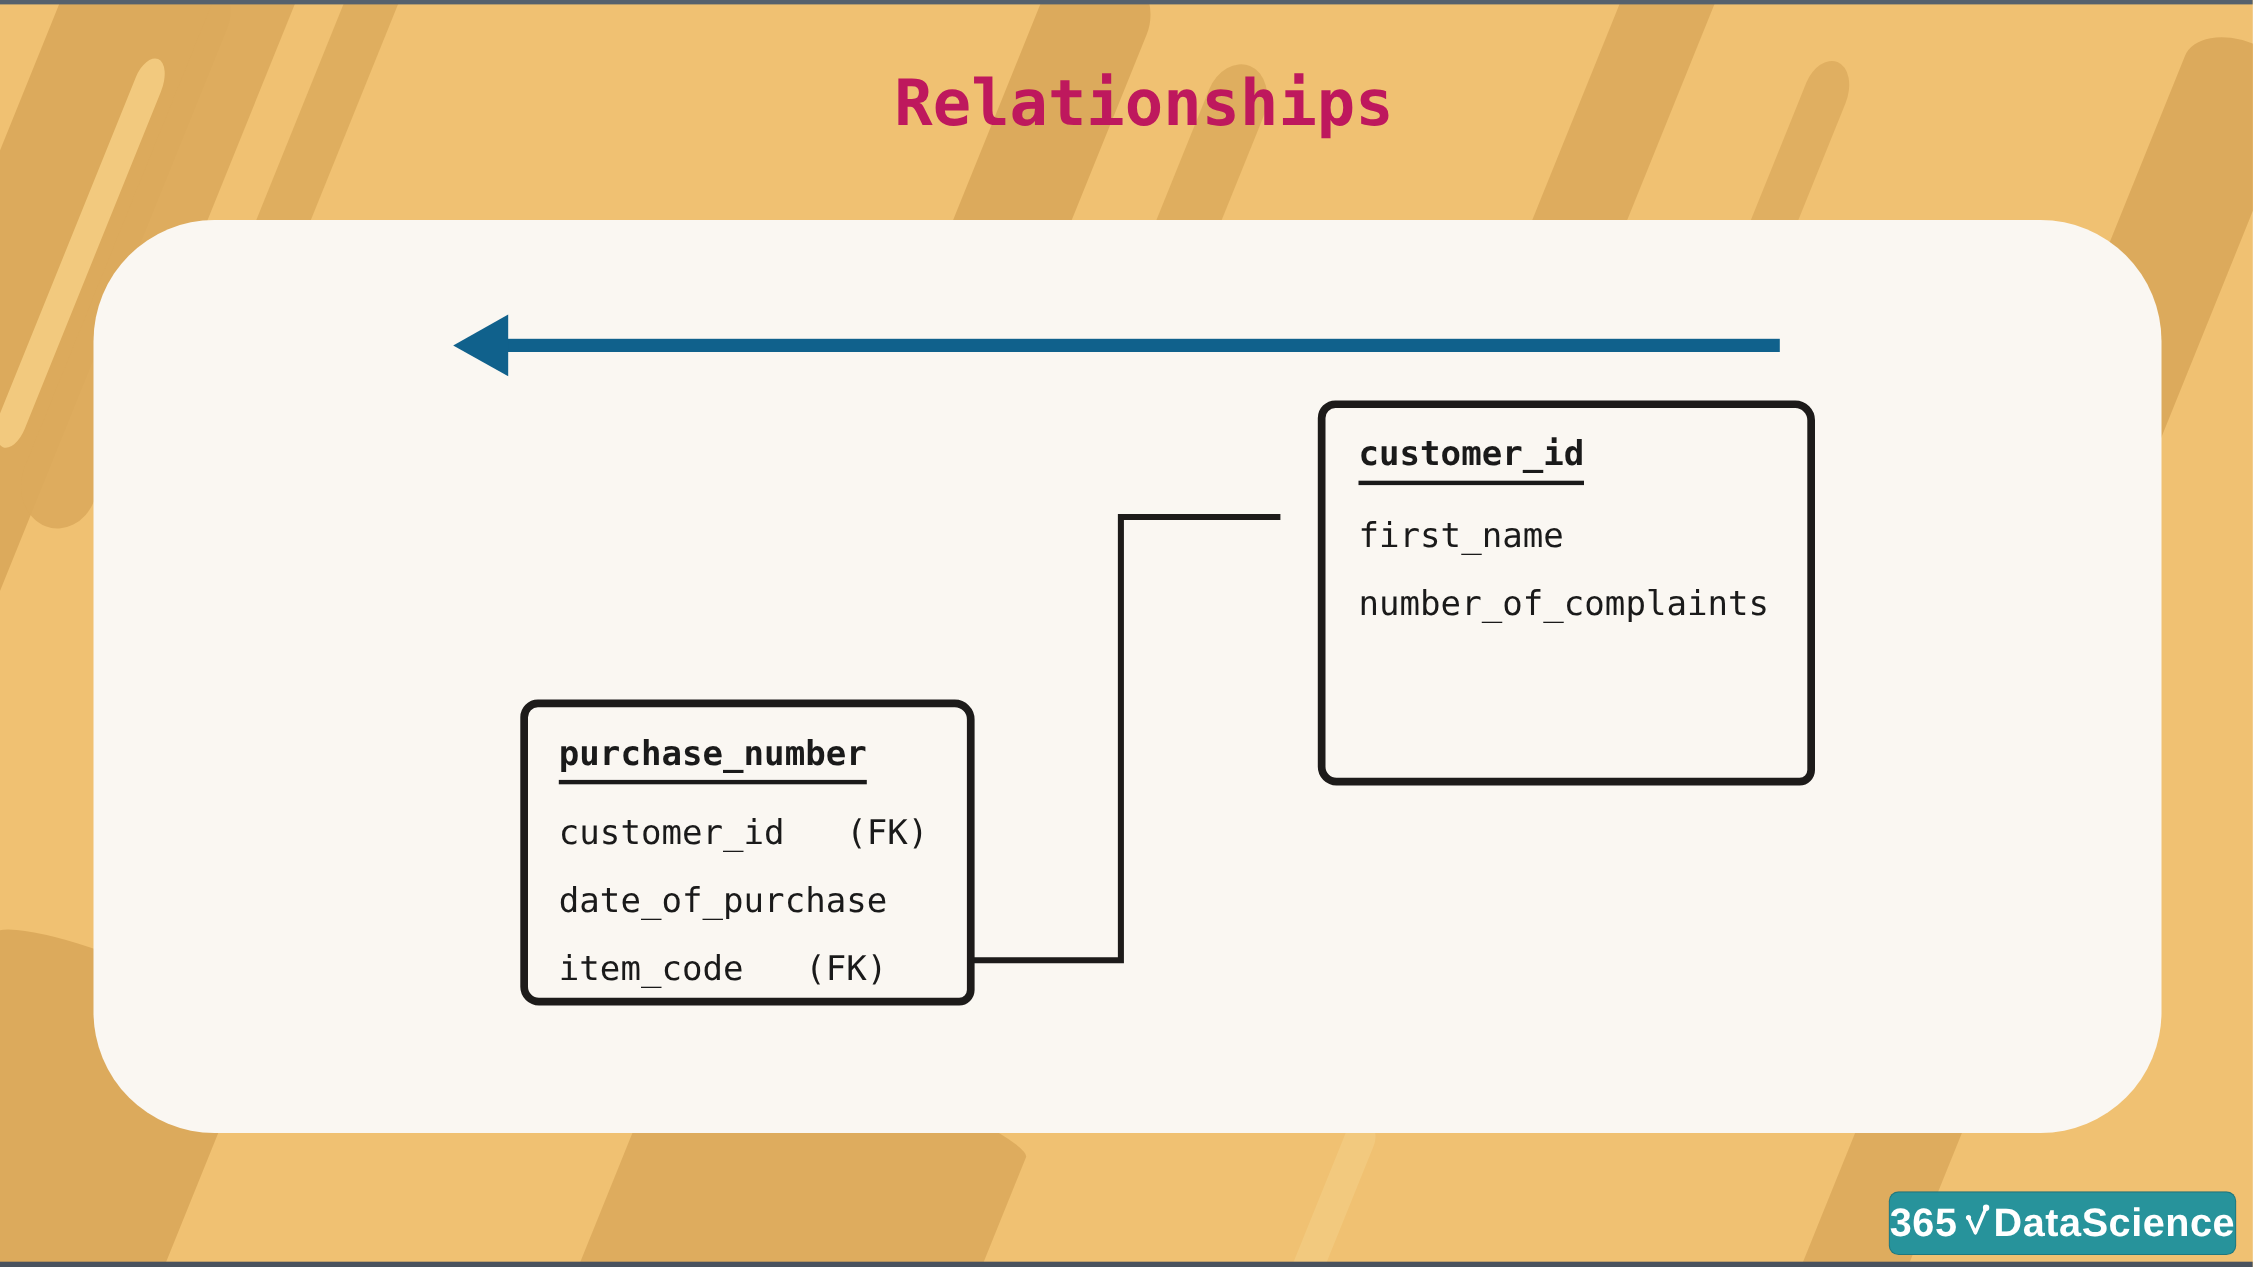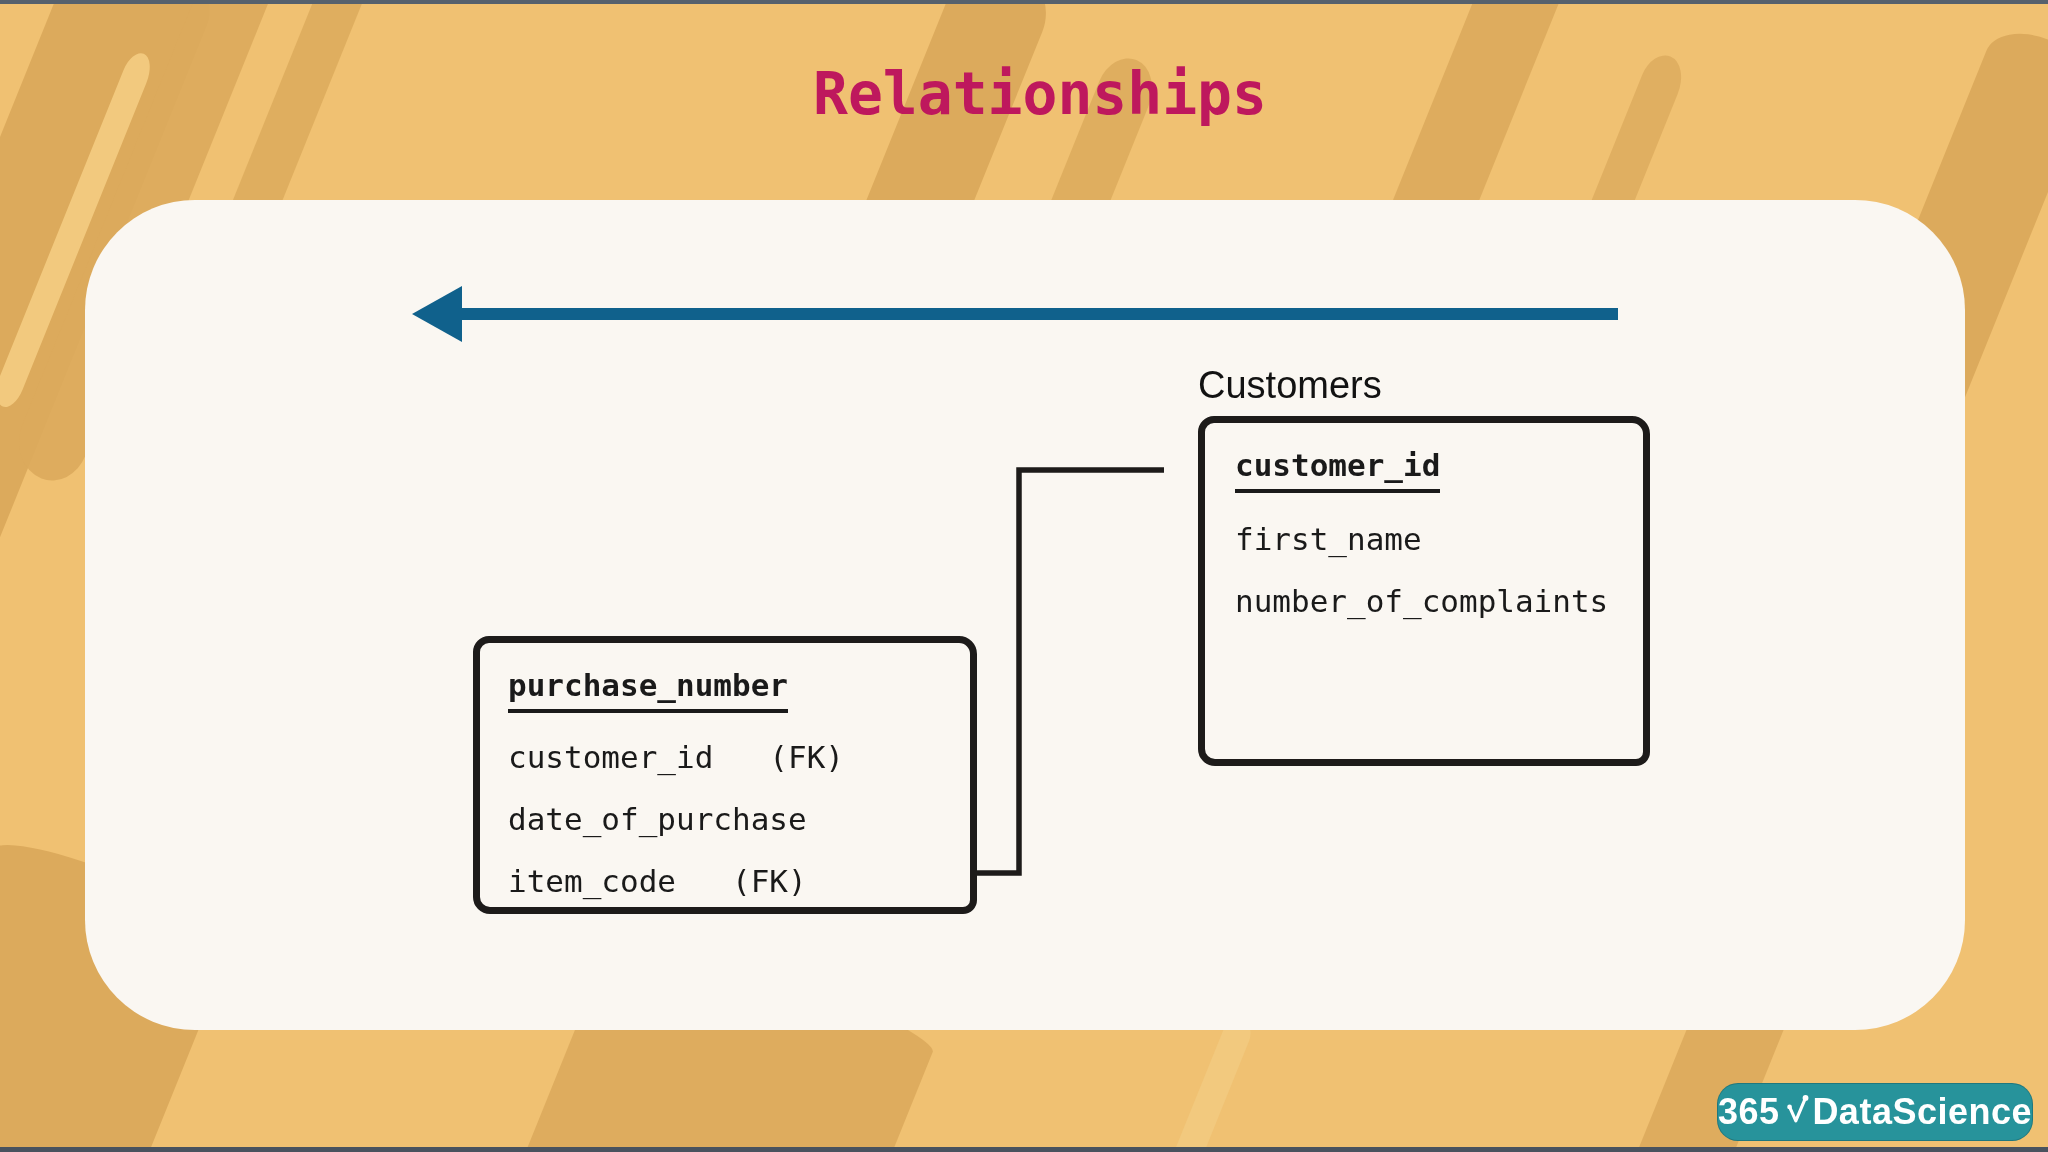--- a/index.html
+++ b/index.html
@@ -35,34 +35,34 @@
     font-family:"Liberation Sans",sans-serif;font-size:38px;color:#121212;
     margin:0 0 9px 40px;
   }
   .entity-box{
     box-sizing:border-box;background:#faf7f2;border:7px solid #1d1b1a;
     border-radius:16px 18px 14px 17px;
     font-family:"DejaVu Sans Mono","Liberation Mono",monospace;
     font-size:31px;color:#1a1a1a;padding:22px 28px;margin-left:40px;
   }
   #entity-sales{left:433px;top:636px;}
-  #entity-sales .entity-box{width:504px;height:278px;}
+  #entity-sales .entity-box{width:413px;height:278px;}
   #entity-customers{left:1158px;top:364px;}
   #entity-customers .entity-box{width:452px;height:350px;padding:22px 30px;}
   .field-row{line-height:40px;white-space:pre;}
   #entity-customers .field-row{margin-bottom:22px;}
   #entity-customers .field-row.pk{margin-bottom:26px;}
   #entity-sales .field-row{margin-bottom:22px;}
   #entity-sales .field-row.pk{margin-bottom:24px;}
   .pk-text{display:inline-block;font-weight:bold;border-bottom:4px solid #1a1a1a;padding-bottom:4px;}
   .fk{margin-left:56px;}
   
   .logo{
     position:absolute;left:1717px;top:1083px;width:316px;height:58px;z-index:4;
-    background:#27939b;border-radius:21px;border:1px solid rgba(0,0,0,0.18);
+    background:#27939b;border-radius:9px;border:1px solid rgba(0,0,0,0.18);
     display:flex;align-items:center;justify-content:center;
     color:#ffffff;box-sizing:border-box;
   }
   .logo-prefix,.logo-name{font-size:36px;font-weight:bold;letter-spacing:0.5px;}
   .logo-check{margin:0 1px 6px 4px;}
 </style>
 </head>
 <body>
 
 <div class="texture">
@@ -90,21 +90,20 @@
 
 <svg class="lines" viewBox="0 0 2048 1152">
   <g>
     <rect x="450" y="308" width="1168" height="12" fill="#10618c"></rect>
     <polygon points="412,314 462,286 462,342" fill="#10618c"></polygon>
   </g>
   <polyline points="876,873 1019,873 1019,470 1164,470" fill="none" stroke="#1d1b1a" stroke-width="5.5"></polyline>
 </svg>
 
 <div class="entity" id="entity-customers">
-  <div class="entity-label">Customers</div>
   <div class="entity-box">
     <div class="field-row pk"><span class="pk-text">customer_id</span></div>
     <div class="field-row">first_name</div>
     <div class="field-row">number_of_complaints</div>
   </div>
 </div>
 
 <div class="entity" id="entity-sales">
   <div class="entity-box">
     <div class="field-row pk"><span class="pk-text">purchase_number</span></div>

